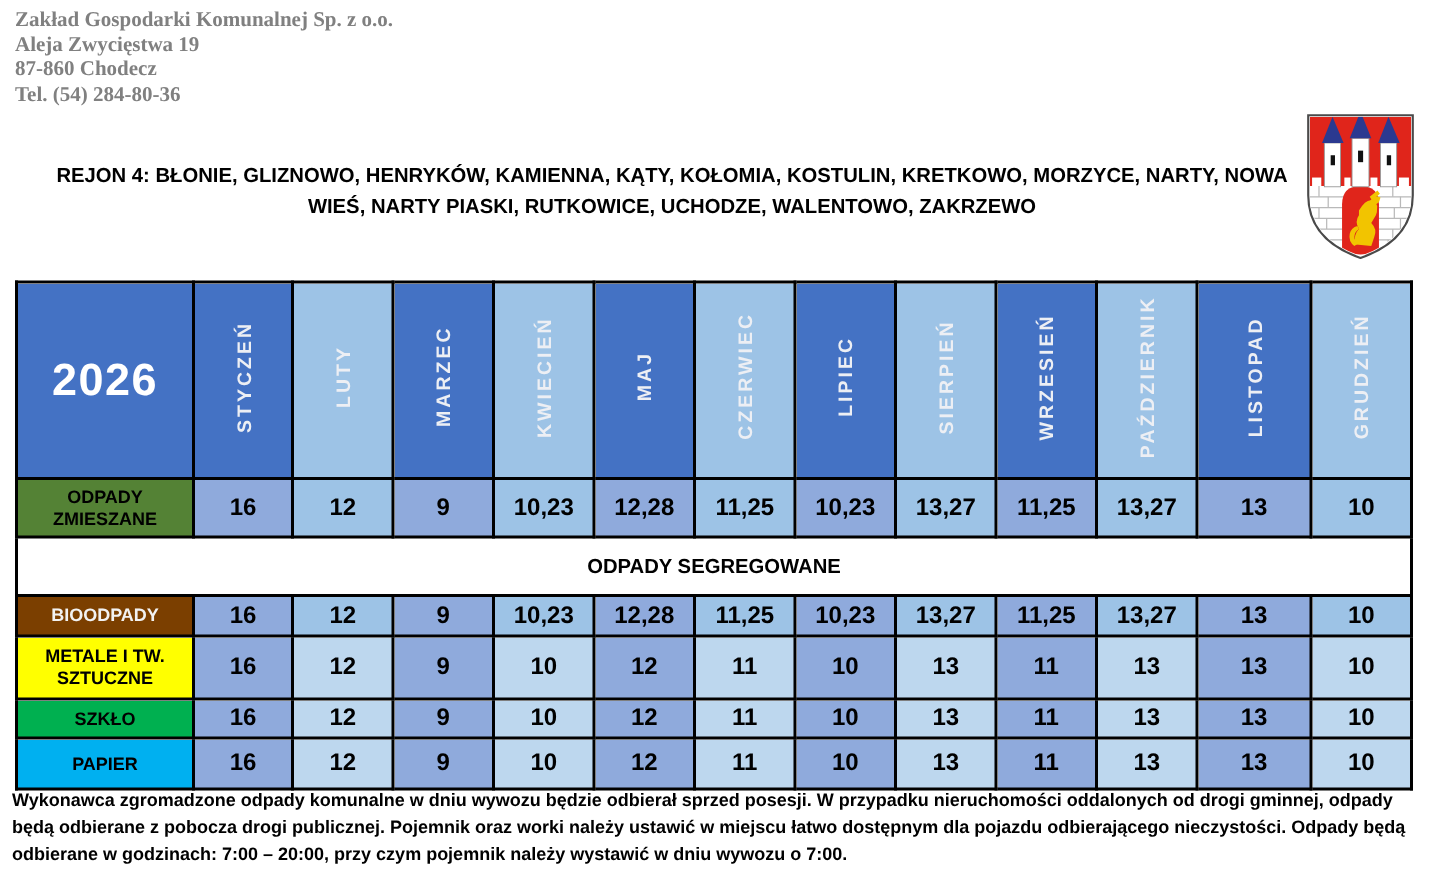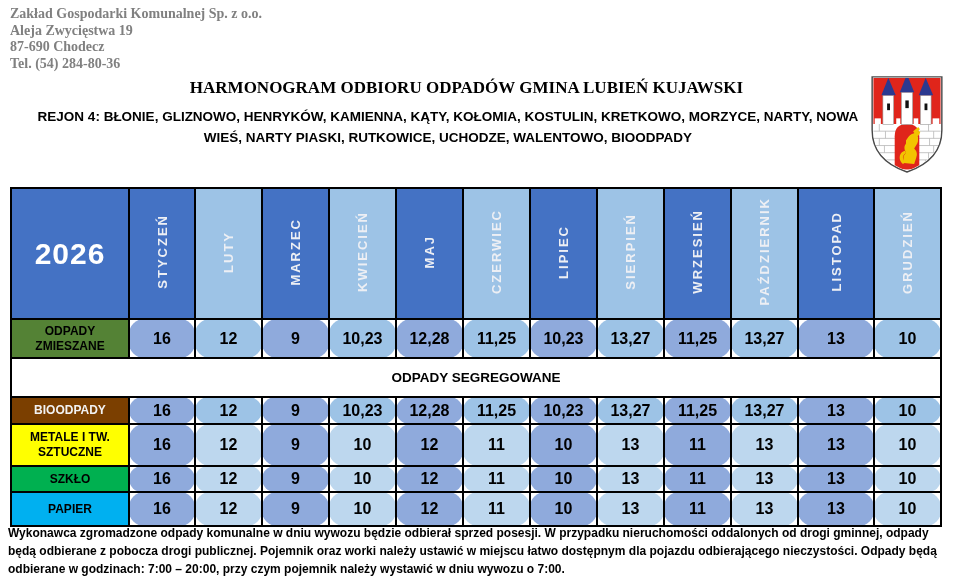--- a/index.html
+++ b/index.html
@@ -27,42 +27,42 @@
               vertical-align:middle;overflow:hidden;}
   .year-cell{background:#4472C4;color:#fff;font-size:30px;font-weight:bold;letter-spacing:1px;margin-left:20px;}
   th.hd{background:#4472C4;}
   th.hl{background:#9DC3E6;}
   .vert{display:inline-block;writing-mode:vertical-rl;transform:rotate(180deg);
         font-weight:bold;font-size:13px;letter-spacing:2px;color:#EDEFF4;
         white-space:nowrap;}
   td.od{background:#8FAADC;}
   tr.ra td.ev{background:#9DC3E6;}
   tr.rb td.ev{background:#BDD7EE;}
-  td.num{font-size:16px;font-weight:bold;color:#000;border-radius:15px;}
+  td.num{font-size:16px;font-weight:bold;color:#000;}
   th.rlabel{text-align:left;padding:1px 4px;font-size:12px;font-weight:bold;line-height:1.25;}
   .lab-zmieszane{background:#548235;color:#000;}
   .lab-bio{background:#7B3F00;color:#F2F2F2;}
   .lab-metale{background:#FFFF00;color:#000;}
   .lab-szklo{background:#00B050;color:#000;}
   .lab-papier{background:#00B0F0;color:#000;}
   td.segrow{background:#fff;text-align:left;padding:2px 5px;font-size:13.5px;font-weight:bold;}
 
   
   .footnote{position:absolute;left:8px;top:524px;width:941px;
             font-weight:bold;font-size:12px;line-height:1.5;text-align:left;}
 </style>
 </head>
 <body>
 
 <div class="page">
 
   <div class="org">
     <div>Zakład Gospodarki Komunalnej Sp. z o.o.</div>
     <div>Aleja Zwycięstwa 19</div>
-    <div>87-690 Chodecz</div>
+    <div>87-860 Chodecz</div>
     <div>Tel. (54) 284-80-36</div>
   </div>
 
   <svg class="crest" viewBox="0 0 80 100" xmlns="http://www.w3.org/2000/svg">
     <defs>
       <clipPath id="shieldClip">
         <path d="M7,5 H73 V56 Q73,84 40,95.5 Q7,84 7,56 Z"></path>
       </clipPath>
     </defs>
 
@@ -121,22 +121,21 @@
         <polygon points="51.5,22 65.5,22 58.2,5"></polygon>
       </g>
       <g fill="#111">
         <rect x="20.6" y="30" width="2.8" height="6.5"></rect>
         <rect x="38.4" y="27" width="3.3" height="7.5"></rect>
         <rect x="57.1" y="30" width="2.8" height="6.5"></rect>
       </g>
     </g>
   </svg>
 
-  <div class="title">HARMONOGRAM ODBIORU ODPADÓW GMINA LUBIEŃ KUJAWSKI</div>
-  <div class="region">REJON 4: BŁONIE, GLIZNOWO, HENRYKÓW, KAMIENNA, KĄTY, KOŁOMIA, KOSTULIN, KRETKOWO, MORZYCE, NARTY, NOWA WIEŚ, NARTY PIASKI, RUTKOWICE, UCHODZE, WALENTOWO, BIOODPADY</div>
+  <div class="region">REJON 4: BŁONIE, GLIZNOWO, HENRYKÓW, KAMIENNA, KĄTY, KOŁOMIA, KOSTULIN, KRETKOWO, MORZYCE, NARTY, NOWA WIEŚ, NARTY PIASKI, RUTKOWICE, UCHODZE, WALENTOWO, ZAKRZEWO</div>
 
   <table class="sched">
     <colgroup>
       <col style="width:118px">
       <col style="width:66px">
         <col style="width:67px">
         <col style="width:67px">
       <col style="width:67px">
         <col style="width:67px">
         <col style="width:67px">

